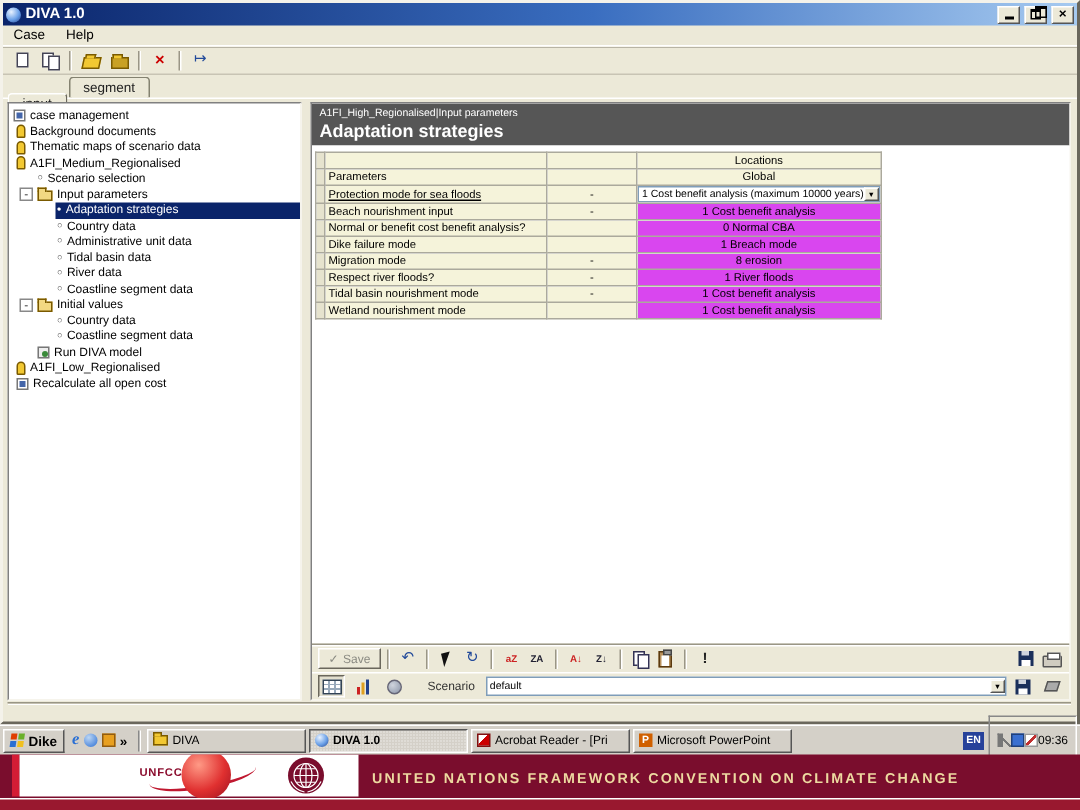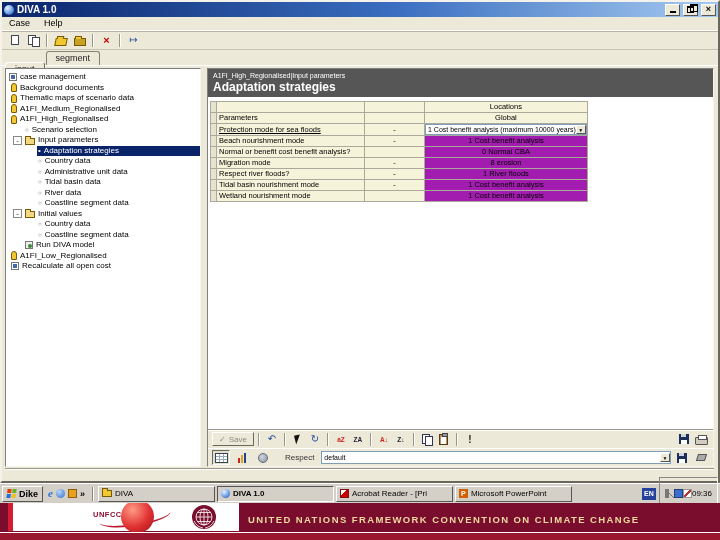--- a/index.html
+++ b/index.html
@@ -65,21 +65,21 @@
              white-space:nowrap;overflow:hidden;line-height:10px;}
   .rowhdr{width:6px;background:#e6e3ce;padding:0 !important;}
   .hcell{background:#f5f3da;}
   .hc{text-align:center;}
   .col-p{width:148px;}
   .col-f{width:60px;}
   .col-v{width:162px;}
   .pcell{background:#f5f3da;}
   .pcell.psel{text-decoration:underline;}
   .fcell{background:#f5f3da;text-align:center;}
-  .vcell{background:#a21caf;text-align:center;}
+  .vcell{background:#d946ef;text-align:center;}
   .vcell.vdd{padding:0 !important;}
   .combo{display:flex;align-items:center;height:11px;background:#fff;border:1px solid #7f9db9;}
   .combo-t{flex:1;font-size:7px;text-align:left;padding-left:2px;white-space:nowrap;overflow:hidden;line-height:9px;}
   .combo-a{width:10px;height:9px;background:#ECE9D8;border:1px solid;border-color:#fff #555 #555 #fff;
            font-size:5px;line-height:8px;text-align:center;color:#000;flex-shrink:0;}
 
   
   .rtoolbar{height:19px;background:#ECE9D8;border-top:1px solid #9a9686;box-shadow:inset 0 1px 0 #fff;
             display:flex;align-items:center;gap:1px;padding:0 4px;}
   .savebtn{height:14px;display:flex;align-items:center;gap:3px;background:#ECE9D8;border:1px solid;
@@ -143,21 +143,21 @@
   .winlogo i:nth-child(2){background:#6ab029;}
   .winlogo i:nth-child(3){background:#2a6fd4;}
   .winlogo i:nth-child(4){background:#f0c020;}
   .ql{display:flex;align-items:center;gap:3px;padding:0 3px;}
   .ql-ie{font-family:"Liberation Serif",serif;font-style:italic;font-weight:bold;color:#2a6fd4;font-size:11px;line-height:11px;}
   .ql-round{width:9px;height:9px;border-radius:50%;background:radial-gradient(circle at 35% 30%,#bcd6f4,#2a6fd4);}
   .ql-orange{width:9px;height:9px;background:#e8a020;border:1px solid #925c10;}
   .ql-more{font-size:9px;font-weight:bold;}
   .tb-sep{width:0;height:14px;border-left:1px solid #888;border-right:1px solid #fff;margin:0 2px;}
   .taskwins{display:flex;gap:2px;}
-  .taskwin{width:117px;height:16px;display:flex;align-items:center;gap:3px;padding:0 3px;background:#D4D0C8;
+  .taskwin{width:106px;height:16px;display:flex;align-items:center;gap:3px;padding:0 3px;background:#D4D0C8;
            border:1px solid;border-color:#fff #555 #555 #fff;font-size:8px;overflow:hidden;}
   .taskwin.active{border-color:#555 #fff #fff #555;font-weight:bold;
                   background-image:radial-gradient(#fff 28%,transparent 30%);background-size:2px 2px;}
   .tw-lb{white-space:nowrap;overflow:hidden;}
   .tw-ic{flex-shrink:0;display:inline-block;}
   .tw-folder{width:10px;height:7px;background:#f2c832;border:1px solid #7a5a00;position:relative;}
   .tw-folder::before{content:'';position:absolute;top:-3px;left:-1px;width:4px;height:2px;background:#f2c832;border:1px solid #7a5a00;border-bottom:none;}
   .tw-diva{width:9px;height:9px;border-radius:50%;background:radial-gradient(circle at 35% 30%,#e8f2ff,#6aa0e8 55%,#24418a);}
   .tw-acrobat{width:9px;height:9px;background:linear-gradient(135deg,#fff 42%,#c00 42%);border:1px solid #801010;}
   .tw-powerpoint{width:9px;height:9px;background:#d06000;color:#fff;font-size:7px;font-weight:bold;line-height:9px;text-align:center;}
@@ -266,27 +266,20 @@
             </span>
           </div>
           <div class="tree-item">
             <span class="tspace" style="width: 4px;"></span>
             <span class="titem">
               <span class="ti ti-lamp"></span>
               <span class="tlabel">A1FI_Medium_Regionalised</span>
             </span>
           </div>
           <div class="tree-item">
-            <span class="tspace" style="width: 4px;"></span>
-            <span class="titem">
-              <span class="ti ti-lamp"></span>
-              <span class="tlabel">A1FI_High_Regionalised</span>
-            </span>
-          </div>
-          <div class="tree-item">
             <span class="tspace" style="width: 18px;"></span>
             <span class="titem">
               <span class="ti ti-circle">○</span>
               <span class="tlabel">Scenario selection</span>
             </span>
           </div>
           <div class="tree-item">
             <span class="tspace" style="width: 7px;"></span>
             <span class="expandbox">-</span>
             <span class="titem">
@@ -411,29 +404,35 @@
                   <td class="fcell col-f">-</td>
                   <td class="vcell col-v vdd">
                     <div class="combo">
                       <span class="combo-t">1 Cost benefit analysis (maximum 10000 years)</span>
                       <span class="combo-a">▼</span>
                     </div>
                   </td>
                 </tr>
                 <tr>
                   <td class="rowhdr"></td>
-                  <td class="pcell col-p">Beach nourishment mode</td>
+                  <td class="pcell col-p">Beach nourishment input</td>
                   <td class="fcell col-f">-</td>
                   <td class="vcell col-v">1 Cost benefit analysis</td>
                 </tr>
                 <tr>
                   <td class="rowhdr"></td>
                   <td class="pcell col-p">Normal or benefit cost benefit analysis?</td>
                   <td class="fcell col-f"></td>
                   <td class="vcell col-v">0 Normal CBA</td>
+                </tr>
+                <tr>
+                  <td class="rowhdr"></td>
+                  <td class="pcell col-p">Dike failure mode</td>
+                  <td class="fcell col-f"></td>
+                  <td class="vcell col-v">1 Breach mode</td>
                 </tr>
                 <tr>
                   <td class="rowhdr"></td>
                   <td class="pcell col-p">Migration mode</td>
                   <td class="fcell col-f">-</td>
                   <td class="vcell col-v">8 erosion</td>
                 </tr>
                 <tr>
                   <td class="rowhdr"></td>
                   <td class="pcell col-p">Respect river floods?</td>
@@ -513,21 +512,21 @@
           <span class="viewbtn">
               <span class="i-bars">
                 <i></i>
                 <i></i>
                 <i></i>
               </span>
             </span>
           <span class="viewbtn">
               <span class="i-globe"></span>
             </span>
-          <span class="tmpl-label">Respect</span>
+          <span class="tmpl-label">Scenario</span>
           <span class="combo tmpl-combo">
             <span class="combo-t">default</span>
             <span class="combo-a">▼</span>
           </span>
           <span class="mbtn">
               <span class="i-disk"></span>
             </span>
           <span class="mbtn">
               <span class="i-brush"></span>
             </span>

